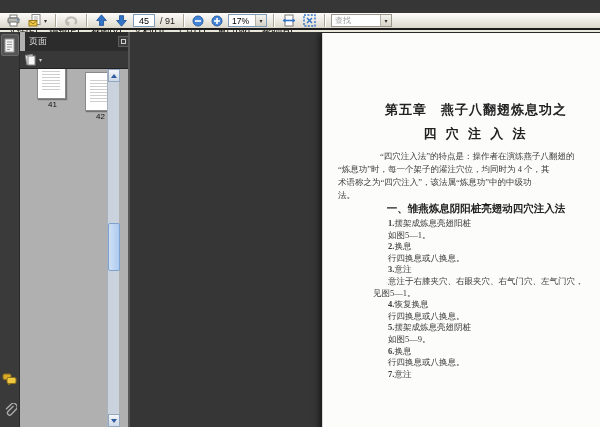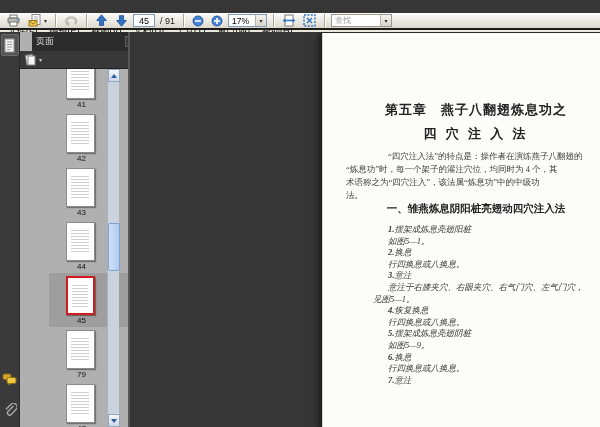--- a/index.html
+++ b/index.html
@@ -62,39 +62,39 @@
   }
   .navbtn {
     width:18px; height:22px; display:flex; align-items:center; justify-content:center;
     cursor:pointer; border-radius:2px; margin-top:2px;
   }
   .navbtn.active { background:#545454; border:1px solid #6a6a6a; }
   .nav-bottom { margin-top:auto; margin-bottom:6px; display:flex; flex-direction:column; gap:8px; }
 
   .panel { position:absolute; left:20px; top:0; bottom:0; width:108px; background:#b0b0b0; }
   .panel-header {
-    position:absolute; left:12px; top:0; width:100%; height:19px; background:#2c2c2c;
+    position:absolute; left:5px; top:0; width:100%; height:19px; background:#2c2c2c;
     display:flex; align-items:center; padding:0 4px; color:#ddd; font-size:9px;
   }
   .panel-title { flex:1; }
   .panel-collapse {
     width:11px; height:11px; background:#3d3d3d; border:1px solid #5d5d5d;
     display:flex; align-items:center; justify-content:center; cursor:pointer;
   }
   .mini-square { width:5px; height:5px; border:1px solid #cfcfcf; }
   .panel-options {
     position:absolute; left:0; top:19px; width:100%; height:18px; background:#383838;
     border-bottom:1px solid #222; display:flex; align-items:center; padding-left:4px;
   }
   .opt-btn { background:transparent; border:none; display:flex; align-items:center; gap:2px; cursor:pointer; }
   .opt-caret { font-size:6px; color:#ccc; }
 
   .thumb-area {
     position:absolute; left:0; top:37px; right:0; bottom:0; overflow:hidden;
-    display:flex; flex-direction:column;margin-left:29px;
+    display:flex; flex-direction:row;
   }
   .thumb-item {
     display:flex; flex-direction:column; align-items:flex-start;
     padding:3px 0 2px 17px; cursor:pointer; flex:none;
   }
   .thumb-item:first-child { margin-top:-12px; }
   .thumb-item.sel { background:#9e9e9e; }
   .thumb-page {
     width:29px; height:39px; background:#fff; border:1px solid #8a8a8a;
     box-shadow:1px 1px 1px rgba(0,0,0,.35); position:relative;
@@ -130,23 +130,23 @@
   .main { position:absolute; left:130px; right:0; top:0; bottom:0; background:#363636; overflow:hidden; }
   .page {
     position:absolute; left:192px; top:1px; width:430px; height:397px;
     background:#fcfcfb; box-shadow:-3px 0 6px rgba(0,0,0,.55);
     border-left:1px solid #d8d8d4;
     font-family:"Liberation Serif","DejaVu Serif",serif; color:#3a3a3a;
   }
   .doc-titles { position:absolute; left:0; top:68px; width:306px; text-align:center; color:#222; }
   .t1 { font-size:13px; font-weight:bold; letter-spacing:1px; }
   .t2 { font-size:13px; font-weight:bold; letter-spacing:3px; margin-top:6px; }
-  .doc-intro { position:absolute; left:23px; top:117px; font-size:8.5px; line-height:13px; white-space:nowrap; }
+  .doc-intro { position:absolute; left:15px; top:117px; font-size:8.5px; line-height:13px; white-space:nowrap; }
   .doc-heading { position:absolute; left:0; top:169px; width:306px; text-align:center; font-size:10.5px; font-weight:bold; color:#222; }
-  .doc-steps { position:absolute; left:23px; top:191px; font-size:8.5px; line-height:11.6px; white-space:nowrap;font-style:italic; }
+  .doc-steps { position:absolute; left:23px; top:185px; font-size:8.5px; line-height:11.6px; white-space:nowrap; }
   .doc-line.ind-1 { padding-left:27px; }
   .doc-line.ind-2 { padding-left:42px; }
   .doc-line b { font-weight:bold; }
 </style>
 </head>
 <body>
 
 <div class="app">
 
   <div class="menubar">

